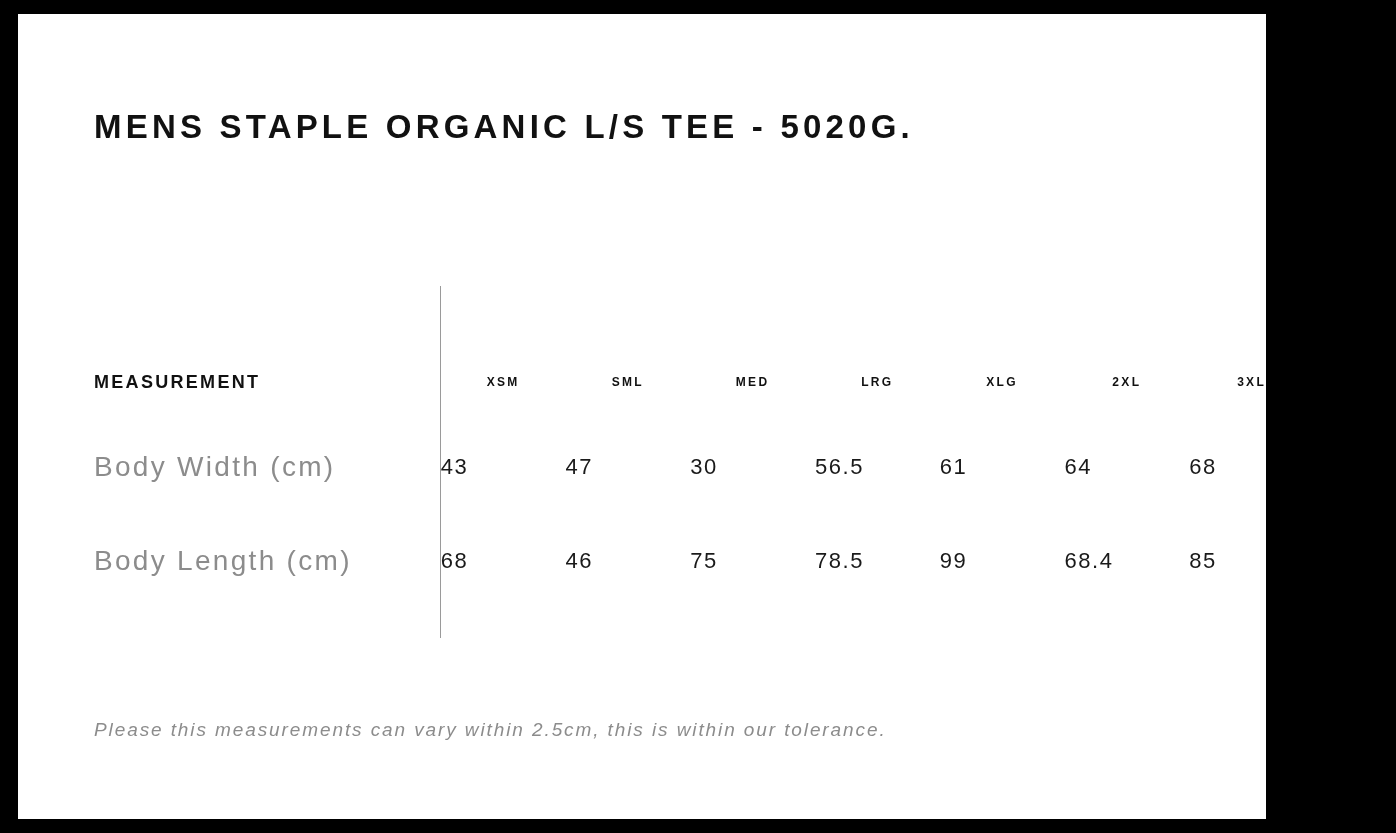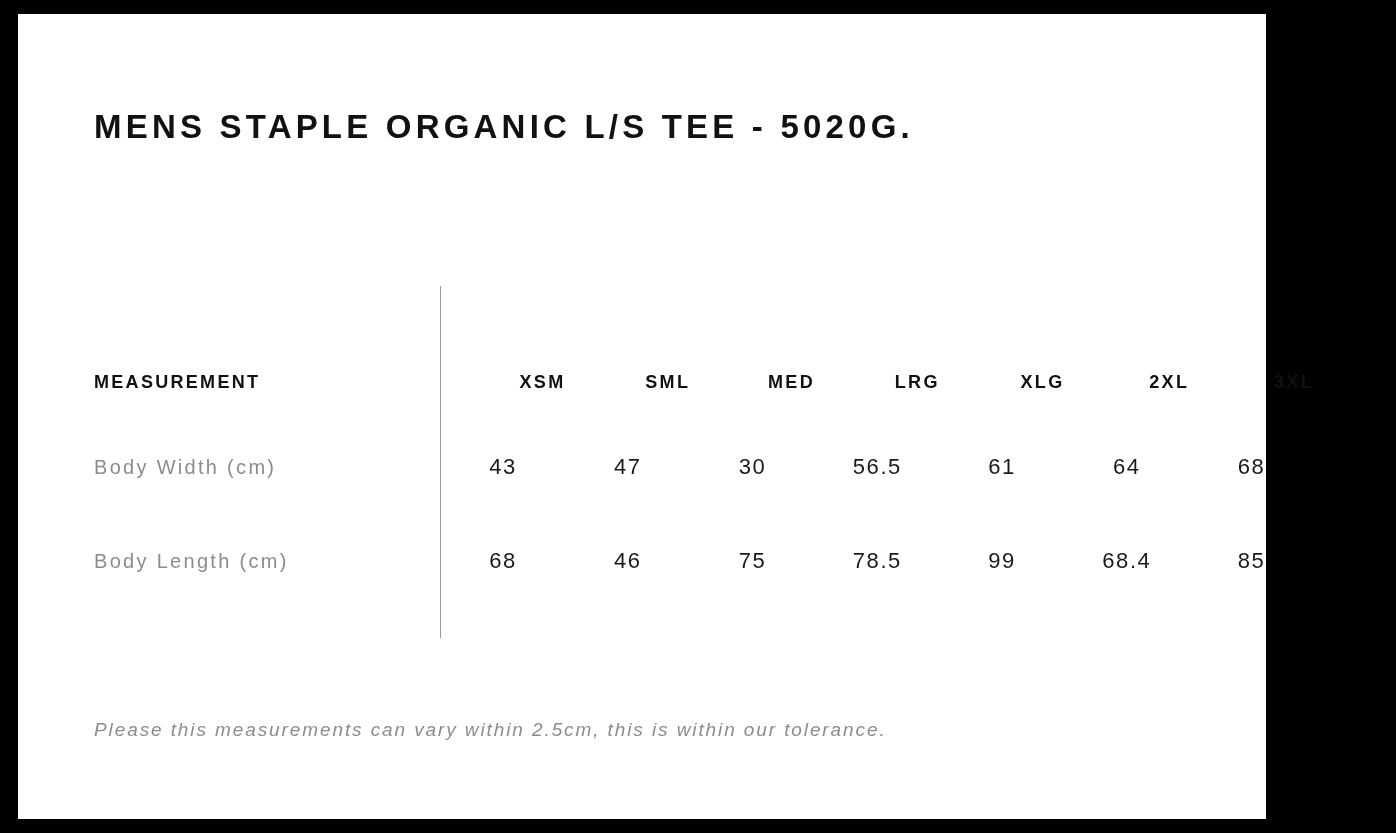--- a/index.html
+++ b/index.html
@@ -62,39 +62,39 @@
   }
   th.measurement-head {
     text-align: left;
     font-size: 18px;
     font-weight: bold;
     letter-spacing: 2.3px;
     color: #111111;
     margin-left: 36px;
   }
   th.size-head {
-    text-align: right;
-    font-size: 18px;
+    text-align: center;
+    font-size: 12px;
     font-weight: bold;
     letter-spacing: 2.3px;
     color: #111111;
   }
   tr.data-row td {
     height: 94px;
     vertical-align: middle;
   }
   td.row-label {
     text-align: left;
-    font-size: 20px;
+    font-size: 28px;
     letter-spacing: 2.3px;
     color: #8c8c8c;
     font-weight: normal;
   }
   td.row-value {
-    text-align: center;
+    text-align: left;
     font-size: 22px;
     letter-spacing: 1.6px;
     color: #1a1a1a;
     font-weight: normal;
   }
   .footnote {
     position: absolute;
     left: 76px;
     top: 705px;
     font-size: 19px;

